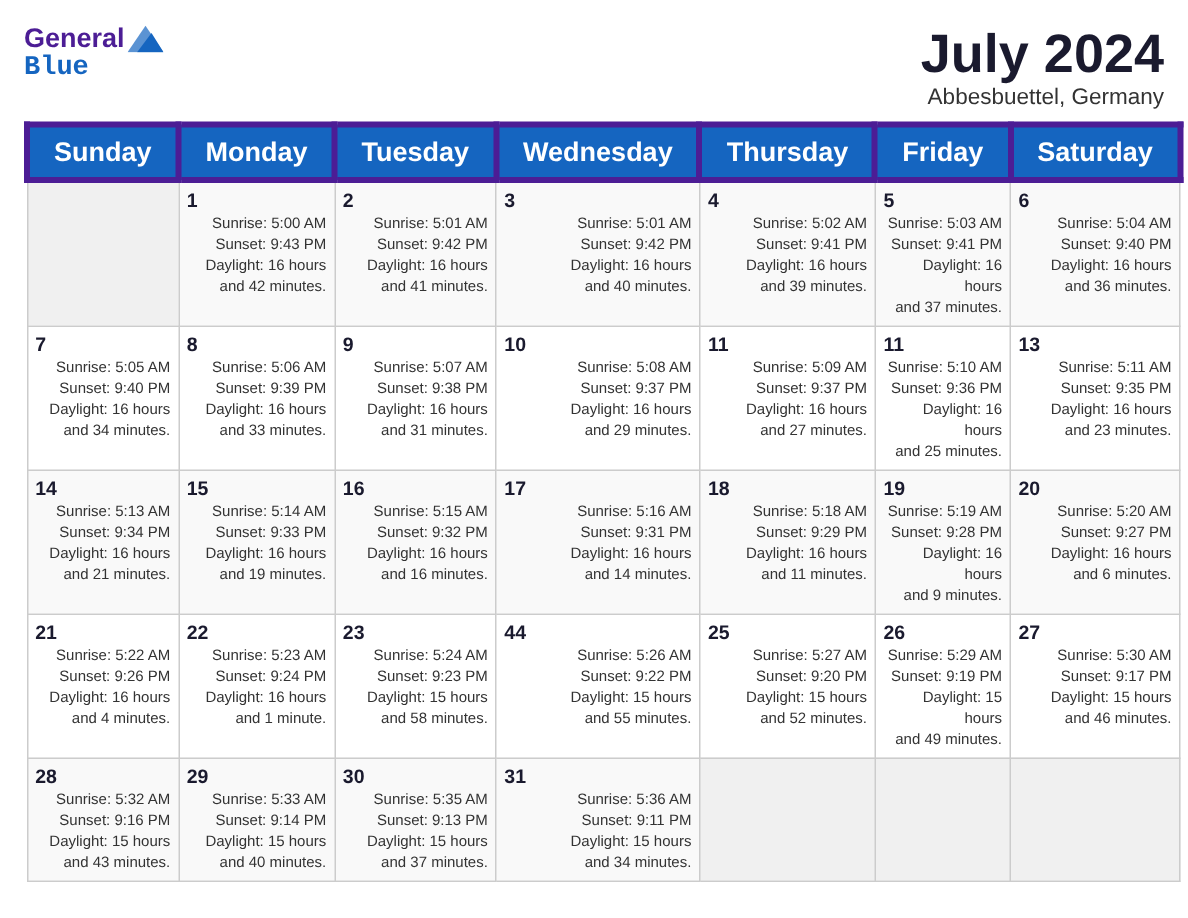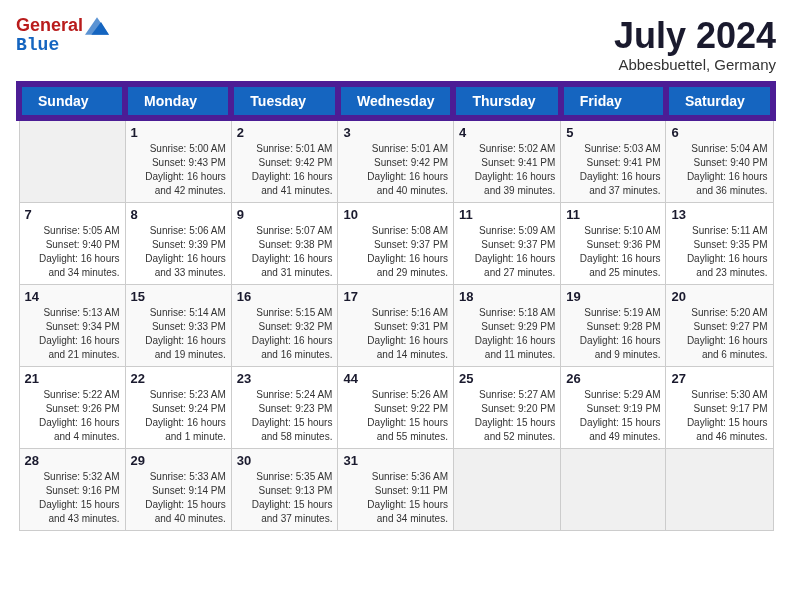--- a/index.html
+++ b/index.html
@@ -17,21 +17,21 @@
       margin-bottom: 8px;
     }
     .logo {
       display: flex;
       align-items: center;
       gap: 2px;
     }
     .logo-text-general {
       font-size: 18px;
       font-weight: bold;
-      color: #b91c1c;
+      color: #4c1d95;
     }
     .logo-text-blue {
       font-size: 18px;
       font-weight: bold;
       color: #1565c0;
       font-family: Liberation Mono, monospace;
     }
     .logo-icon {
       width: 24px;
       height: 18px;
@@ -53,23 +53,23 @@
     table {
       width: 100%;
       border-collapse: collapse;
       font-size: 11px;
     }
     thead tr th {
       background-color: #1565c0;
       color: #fff;
       padding: 6px 16px;
       text-align: left;
-      font-size: 14px;
-      font-weight: bold;
-      border: 6px solid #4c1d95;
+      font-size: 18px;
+      font-weight: bold;
+      border: 4px solid #4c1d95;
     }
     tbody tr td {
       border: 1px solid #ccc;
       vertical-align: top;
       padding: 4px 5px;
       height: 80px;
       width: 108px;
     }
     .day-number {
       font-weight: bold;

